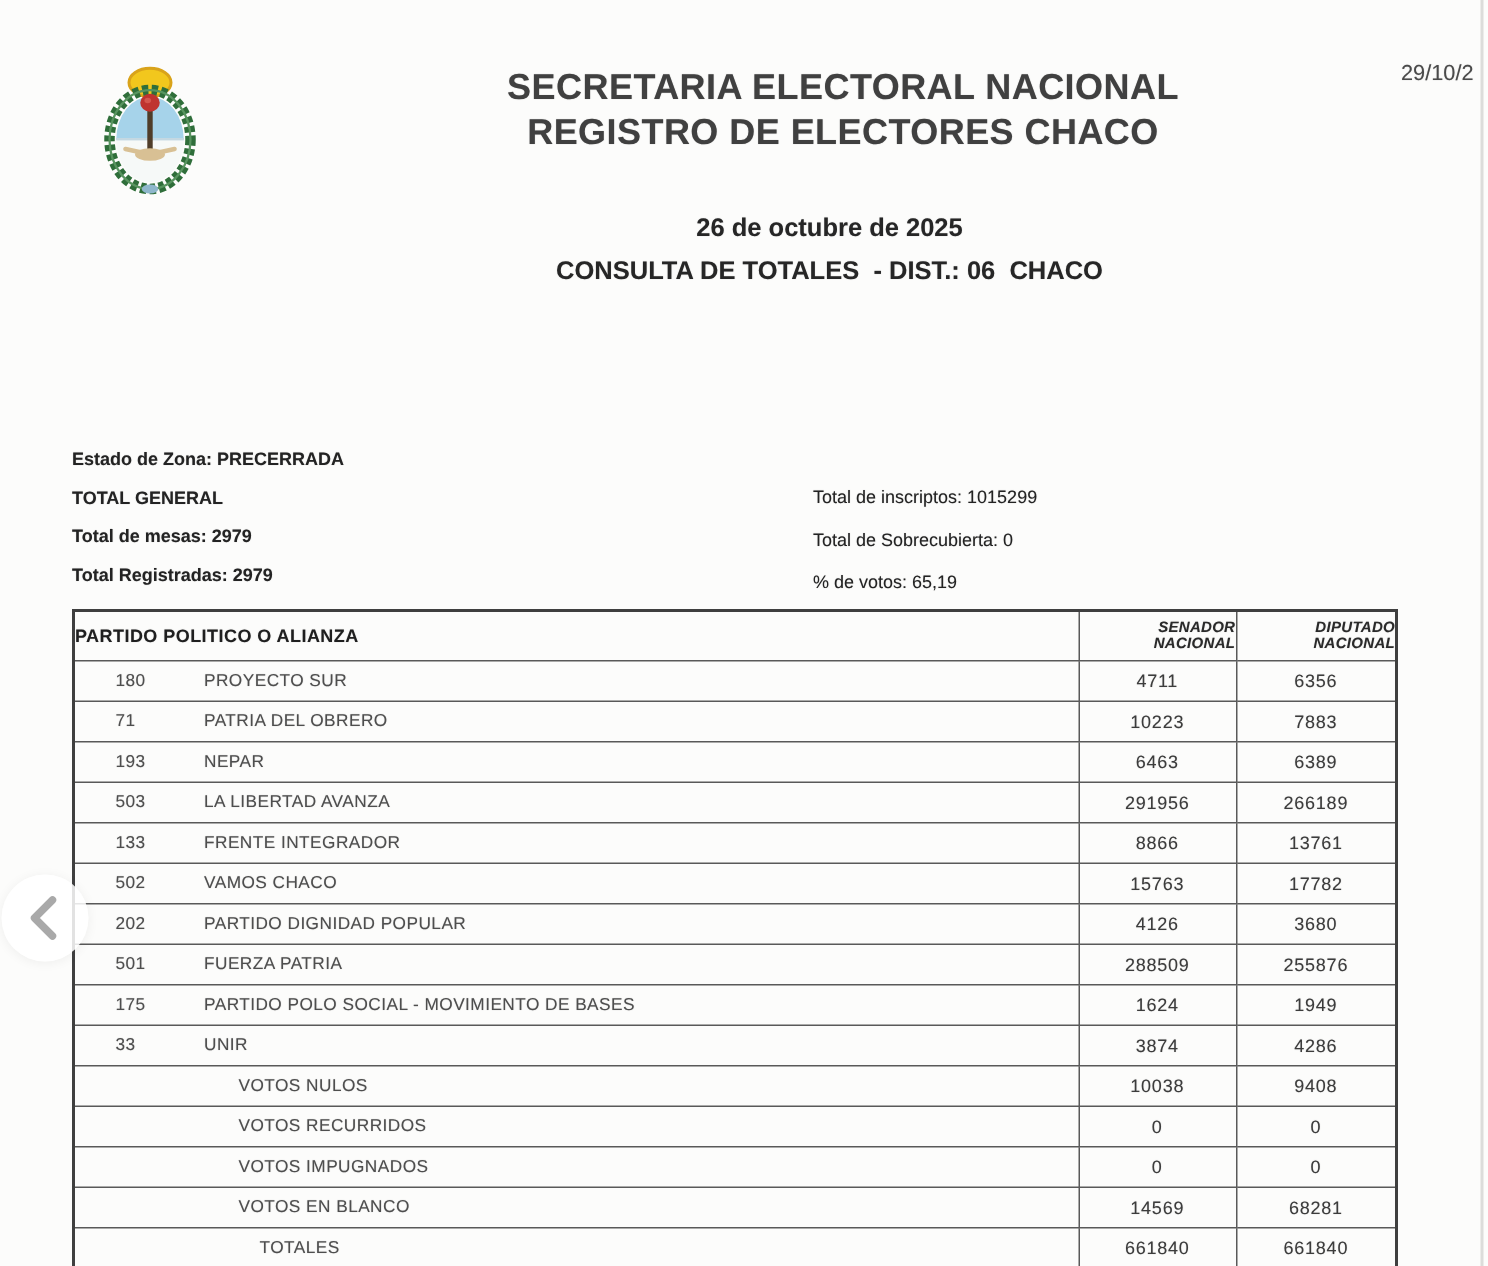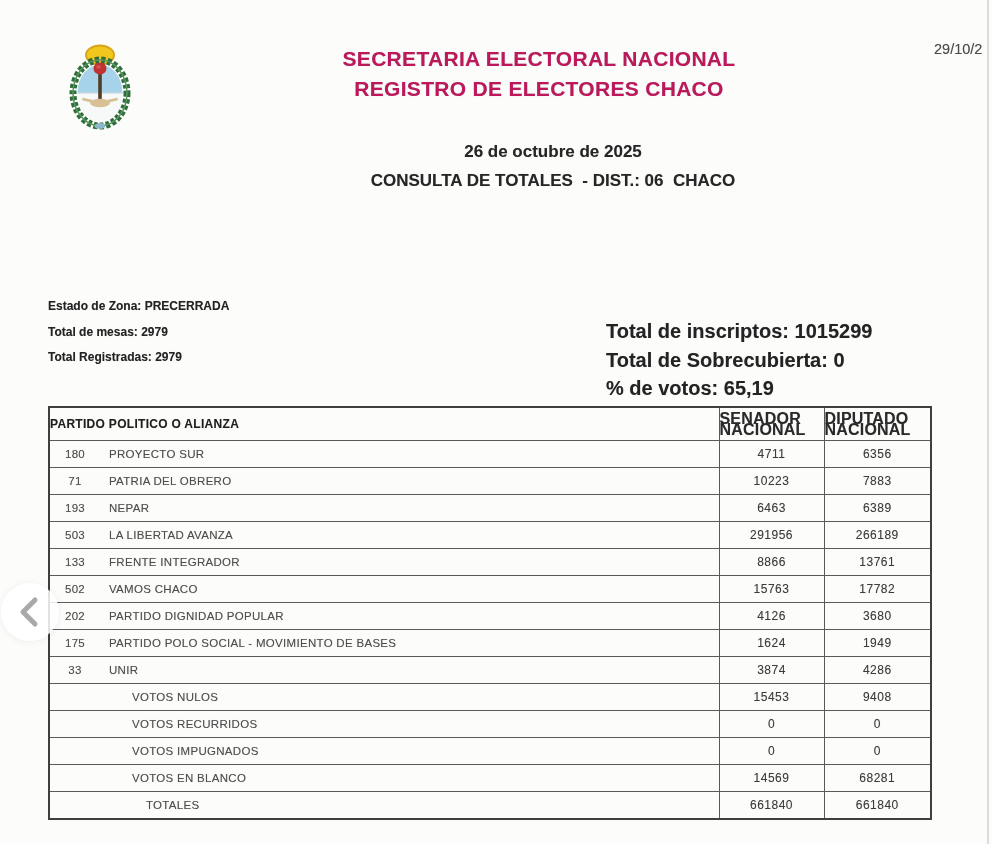--- a/index.html
+++ b/index.html
@@ -14,69 +14,69 @@
     background: #fcfcfb;
     text-shadow: 0 0 0.7px rgba(70,70,70,0.38);
     overflow: hidden;
   }
   .page-edge-line {
     position: absolute; right: 3px; top: 0; bottom: 0; width: 2px;
     background: #dcdcda;
   }
   .coat { position: absolute; left: 62px; top: 42px; }
   .doc-title {
-    position: absolute; left: 136px; top: 44px; width: 806px;
-    text-align: center; font-size: 21px; font-weight: bold;
-    color: #be185d; line-height: 30px; letter-spacing: 0.3px;
+    position: absolute; left: 159px; top: 44px; width: 806px;
+    text-align: center; font-size: 24px; font-weight: bold;
+    color: #404040; line-height: 30px; letter-spacing: 0.3px;
   }
   .doc-sub {
     position: absolute; left: 150px; top: 137px; width: 806px;
     text-align: center; font-size: 17px; font-weight: bold;
     color: #262626; line-height: 29px;
   }
   .doc-sub .pre { white-space: pre; }
   .print-date {
     position: absolute; left: 934px; top: 41px; width: 58px;
     overflow: hidden; white-space: nowrap;
     font-size: 14.5px; color: #4a4a4a;
   }
   .summary-left {
     position: absolute; left: 48px; top: 294px;
     font-size: 12px; font-weight: bold; color: #232323; line-height: 25.5px;
   }
   .summary-right {
-    position: absolute; left: 606px; top: 317px;
-    font-size: 20px; font-weight: bold; color: #232323; line-height: 28.5px;
+    position: absolute; left: 542px; top: 317px;
+    font-size: 12px; font-weight: normal; color: #232323; line-height: 28.5px;
   }
   table.results {
     position: absolute; left: 48px; top: 406px; width: 882px;
     border-collapse: collapse; table-layout: fixed;
     border: 2px solid #3f3f3f;
   }
   table.results th, table.results td {
     border: 1.5px solid #595959;
     padding: 0;
     vertical-align: middle;
   }
   th.party-col {
     height: 32px; text-align: left; padding-left: 12px;
     font-size: 12px; color: #1f1f1f; letter-spacing: 0.3px;
   }
   th.small-col {
-    font-size: 16px; line-height: 11.5px; color: #2a2a2a;
-    text-align: left; white-space: pre-line; letter-spacing: 0.2px;
+    font-size: 10px; line-height: 11.5px; color: #2a2a2a;
+    text-align: right; white-space: pre-line; letter-spacing: 0.2px; font-style: italic;
   }
   td.pcell {
     height: 26px; font-size: 11.5px; color: #4e4e4e;
     padding-left: 12px; letter-spacing: 0.3px; white-space: nowrap;
   }
   td.val {
     text-align: center; font-size: 12px; color: #3c3c3c; letter-spacing: 0.5px;
   }
-  .pnum { display: inline-block; width: 50px; text-align: center; margin-right: 9px; }
+  .pnum { display: inline-block; width: 50px; text-align: left; margin-right: 9px; padding-left: 27px; }
   tr.special .pnum { width: 73px; }
   tr.total .pnum { width: 87px; }
   .prev-btn {
     position: absolute; left: 1px; top: 583px; width: 58px; height: 58px;
     border-radius: 50%; border: none; padding: 0;
     background: rgba(255,255,255,0.85);
     box-shadow: 0 1px 8px rgba(0,0,0,0.06);
     display: flex; align-items: center; justify-content: center;
     cursor: pointer;
   }
@@ -111,20 +111,21 @@
     <div>REGISTRO DE ELECTORES CHACO</div>
   </div>
 
   <div class="doc-sub">
     <div>26 de octubre de 2025</div>
     <div class="pre">CONSULTA DE TOTALES  - DIST.: 06  CHACO</div>
   </div>
 
   <div class="summary-left">
     <div>Estado de Zona: PRECERRADA</div>
+    <div>TOTAL GENERAL</div>
     <div>Total de mesas: 2979</div>
     <div>Total Registradas: 2979</div>
   </div>
 
   <div class="summary-right">
     <div>Total de inscriptos: 1015299</div>
     <div>Total de Sobrecubierta: 0</div>
     <div>% de votos: 65,19</div>
   </div>
 
@@ -171,32 +172,37 @@
       <td class="pcell"><span class="pnum">502</span><span>VAMOS CHACO</span></td>
       <td class="val">15763</td>
       <td class="val">17782</td>
     </tr>
     <tr>
       <td class="pcell"><span class="pnum">202</span><span>PARTIDO DIGNIDAD POPULAR</span></td>
       <td class="val">4126</td>
       <td class="val">3680</td>
     </tr>
     <tr>
+      <td class="pcell"><span class="pnum">501</span><span>FUERZA PATRIA</span></td>
+      <td class="val">288509</td>
+      <td class="val">255876</td>
+    </tr>
+    <tr>
       <td class="pcell"><span class="pnum">175</span><span>PARTIDO POLO SOCIAL - MOVIMIENTO DE BASES</span></td>
       <td class="val">1624</td>
       <td class="val">1949</td>
     </tr>
     <tr>
       <td class="pcell"><span class="pnum">33</span><span>UNIR</span></td>
       <td class="val">3874</td>
       <td class="val">4286</td>
     </tr>
     <tr class="special">
       <td class="pcell"><span class="pnum"></span><span>VOTOS NULOS</span></td>
-      <td class="val">15453</td>
+      <td class="val">10038</td>
       <td class="val">9408</td>
     </tr>
     <tr class="special">
       <td class="pcell"><span class="pnum"></span><span>VOTOS RECURRIDOS</span></td>
       <td class="val">0</td>
       <td class="val">0</td>
     </tr>
     <tr class="special">
       <td class="pcell"><span class="pnum"></span><span>VOTOS IMPUGNADOS</span></td>
       <td class="val">0</td>

